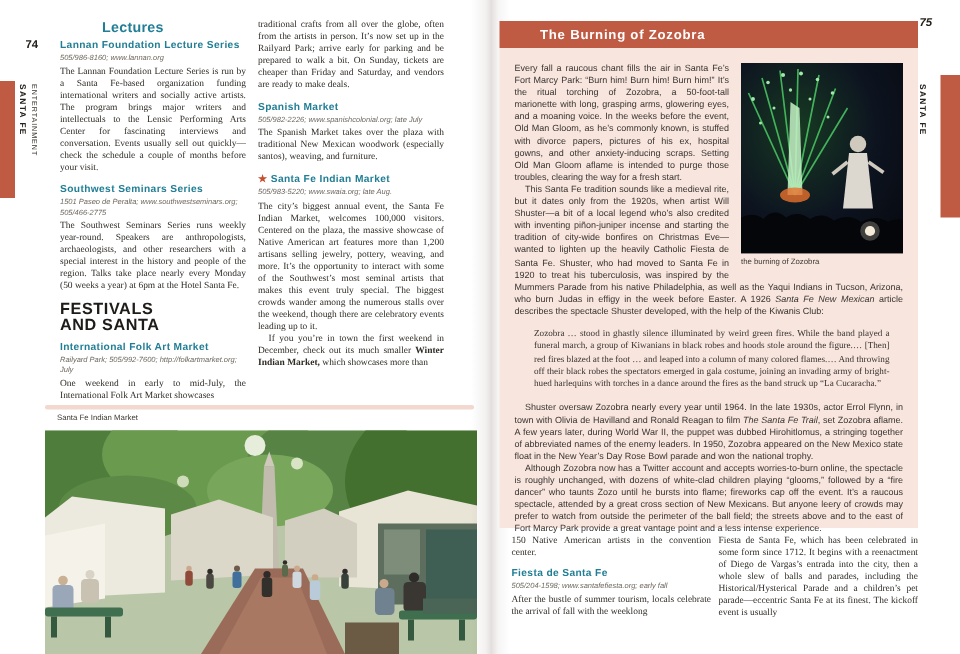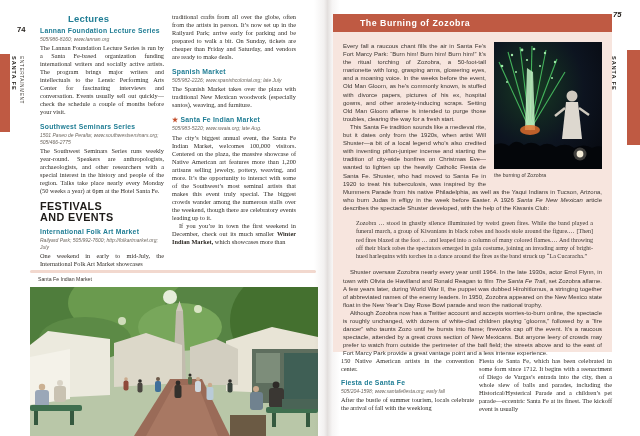--- a/index.html
+++ b/index.html
@@ -53,21 +53,21 @@
   <div class="sub-h">Lannan Foundation Lecture Series</div>
   <div class="credit">505/986-8160; www.lannan.org</div>
   <div class="body-t mbp">The Lannan Foundation Lecture Series is run by a Santa Fe-based organization funding international writers and socially active artists. The program brings major writers and intellectuals to the Lensic Performing Arts Center for fascinating interviews and conversation. Events usually sell out quickly—check the schedule a couple of months before your visit.</div>
 
   <div class="sub-h">Southwest Seminars Series</div>
   <div class="credit">1501 Paseo de Peralta; www.southwestseminars.org; 505/466-2775</div>
   <div class="body-t">The Southwest Seminars Series runs weekly year-round. Speakers are anthropologists, archaeologists, and other researchers with a special interest in the history and people of the region. Talks take place nearly every Monday (50 weeks a year) at 6pm at the Hotel Santa Fe.</div>
 
   <div class="big-h">
     <div>FESTIVALS</div>
-    <div>AND EVENTS</div>
+    <div>AND SANTA</div>
   </div>
 
   <div class="sub-h">International Folk Art Market</div>
   <div class="credit">Railyard Park; 505/992-7600; http://folkartmarket.org; July</div>
   <div class="body-t">One weekend in early to mid-July, the International Folk Art Market showcases</div>
 </div>
 
 <div class="abs" style="left:172px; top:13px; width:124px;">
   <div class="body-t mbp">traditional crafts from all over the globe, often from the artists in person. It’s now set up in the Railyard Park; arrive early for parking and be prepared to walk a bit. On Sunday, tickets are cheaper than Friday and Saturday, and vendors are ready to make deals.</div>
 

